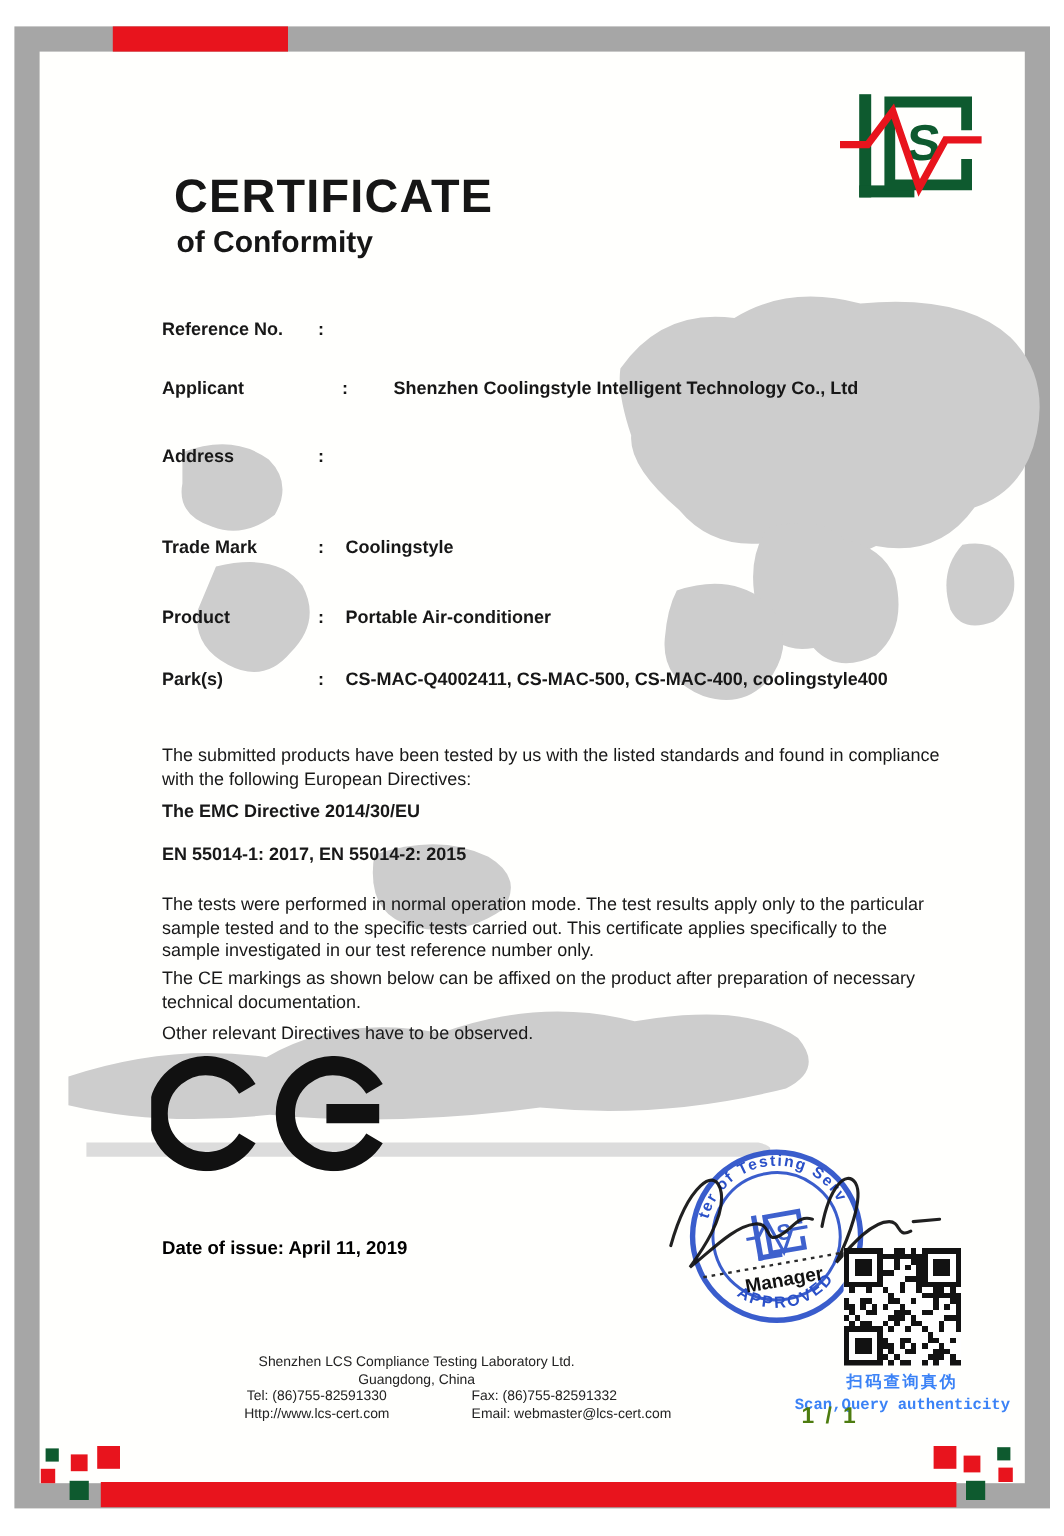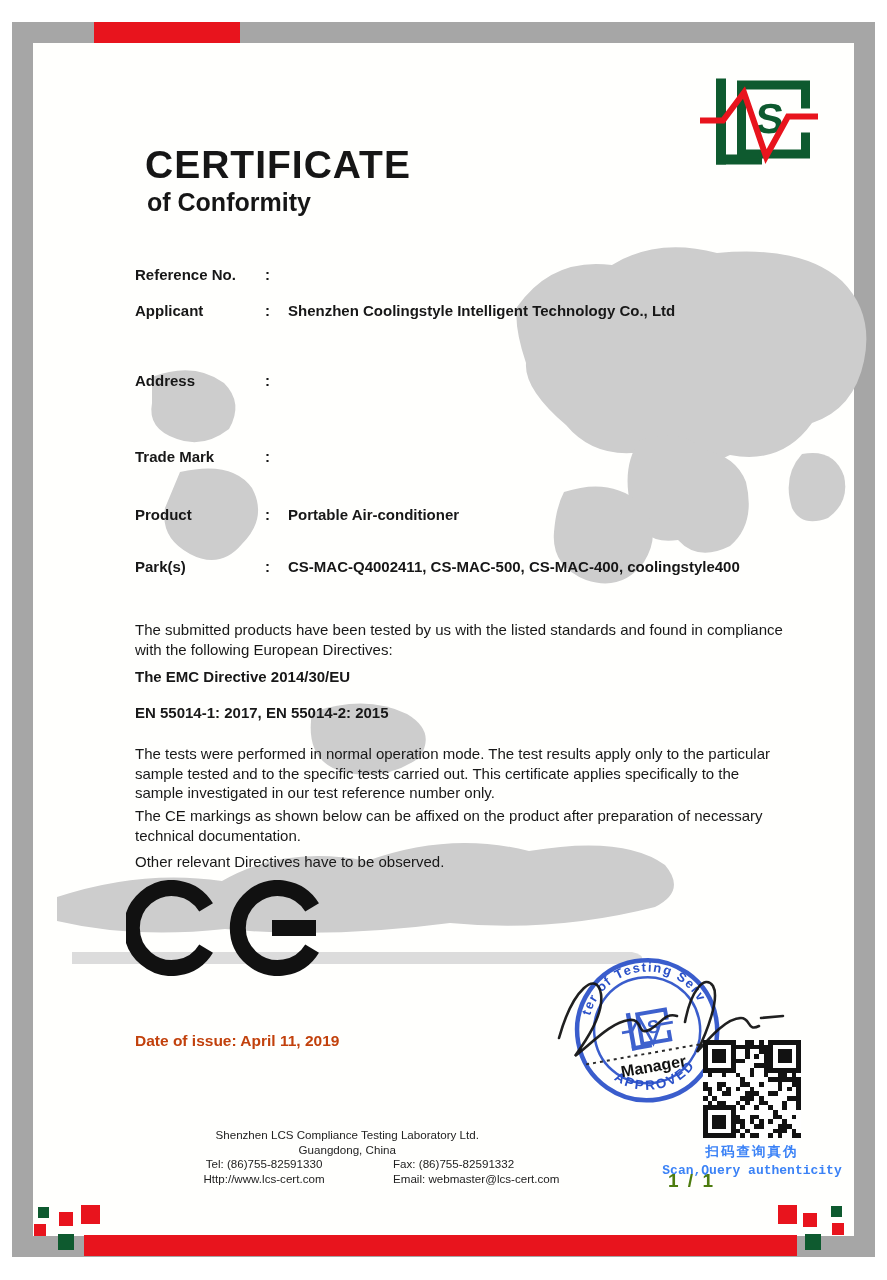--- a/index.html
+++ b/index.html
@@ -19,21 +19,21 @@
   .fieldrow{position:absolute;left:135px;width:650px;display:flex;font-size:15px;font-weight:bold;line-height:19px;color:#171717;align-items:center;}
   .fieldrow .lbl{width:130px;flex:none;}
   .fieldrow .colon{width:23px;flex:none;}
   .fieldrow .val{flex:1;max-width:492px;}
 
   .para{position:absolute;left:135px;width:648px;font-size:15px;line-height:19.5px;color:#181818;}
   .bold{font-weight:bold;}
 
   .ce{position:absolute;left:126px;top:880px;width:212px;height:96px;}
 
-  .dateline{position:absolute;left:135px;top:1032px;font-size:15.5px;font-weight:bold;color:#c2410c;}
+  .dateline{position:absolute;left:135px;top:1032px;font-size:15.5px;font-weight:bold;color:#000000;}
 
   .stamp{position:absolute;left:558px;top:950px;width:182px;height:170px;transform:rotate(-10deg);}
   .signature{position:absolute;left:545px;top:960px;width:250px;height:115px;pointer-events:none;}
 
   .qr{position:absolute;left:703px;top:1040px;width:98px;height:98px;background:#fff;}
   .qr-captions{position:absolute;left:662px;top:1143px;width:180px;text-align:center;font-weight:bold;color:#3b82f6;}
   .qr-zh{font-size:13.5px;letter-spacing:2px;}
   .qr-en{font-size:13px;margin-top:2px;font-family:Liberation Mono, monospace;}
 
   .footer{position:absolute;left:135px;top:1128px;font-size:11.6px;line-height:14.6px;color:#222;text-align:center;}
@@ -84,32 +84,33 @@
   <polyline points="4,46 27,46 48,18 70,82 92,42 122,42" fill="none" stroke="#e8141d" stroke-width="6"></polyline>
 </svg>
 
 <div class="title-main">CERTIFICATE</div>
 <div class="title-sub">of Conformity</div>
 
 <div class="fieldrow" style="top:265px;">
   <span class="lbl">Reference No.</span>
     <span class="colon">:</span>
 </div>
-<div class="fieldrow" style="top:301px;">
+<div class="fieldrow" style="top:314px;gap:20px;">
   <span class="lbl">Applicant</span>
     <span class="colon">:</span>
     <span class="val">Shenzhen Coolingstyle Intelligent Technology Co., Ltd</span>
 </div>
 <div class="fieldrow" style="top:371px;">
   <span class="lbl">Address</span>
     <span class="colon">:</span>
 </div>
 <div class="fieldrow" style="top:447px;">
   <span class="lbl">Trade Mark</span>
     <span class="colon">:</span>
+    <span class="val">Coolingstyle</span>
 </div>
 <div class="fieldrow" style="top:505px;">
   <span class="lbl">Product</span>
     <span class="colon">:</span>
     <span class="val">Portable Air-conditioner</span>
 </div>
 <div class="fieldrow" style="top:557px;">
   <span class="lbl">Park(s)</span>
     <span class="colon">:</span>
     <span class="val">CS-MAC-Q4002411, CS-MAC-500, CS-MAC-400, coolingstyle400</span>

